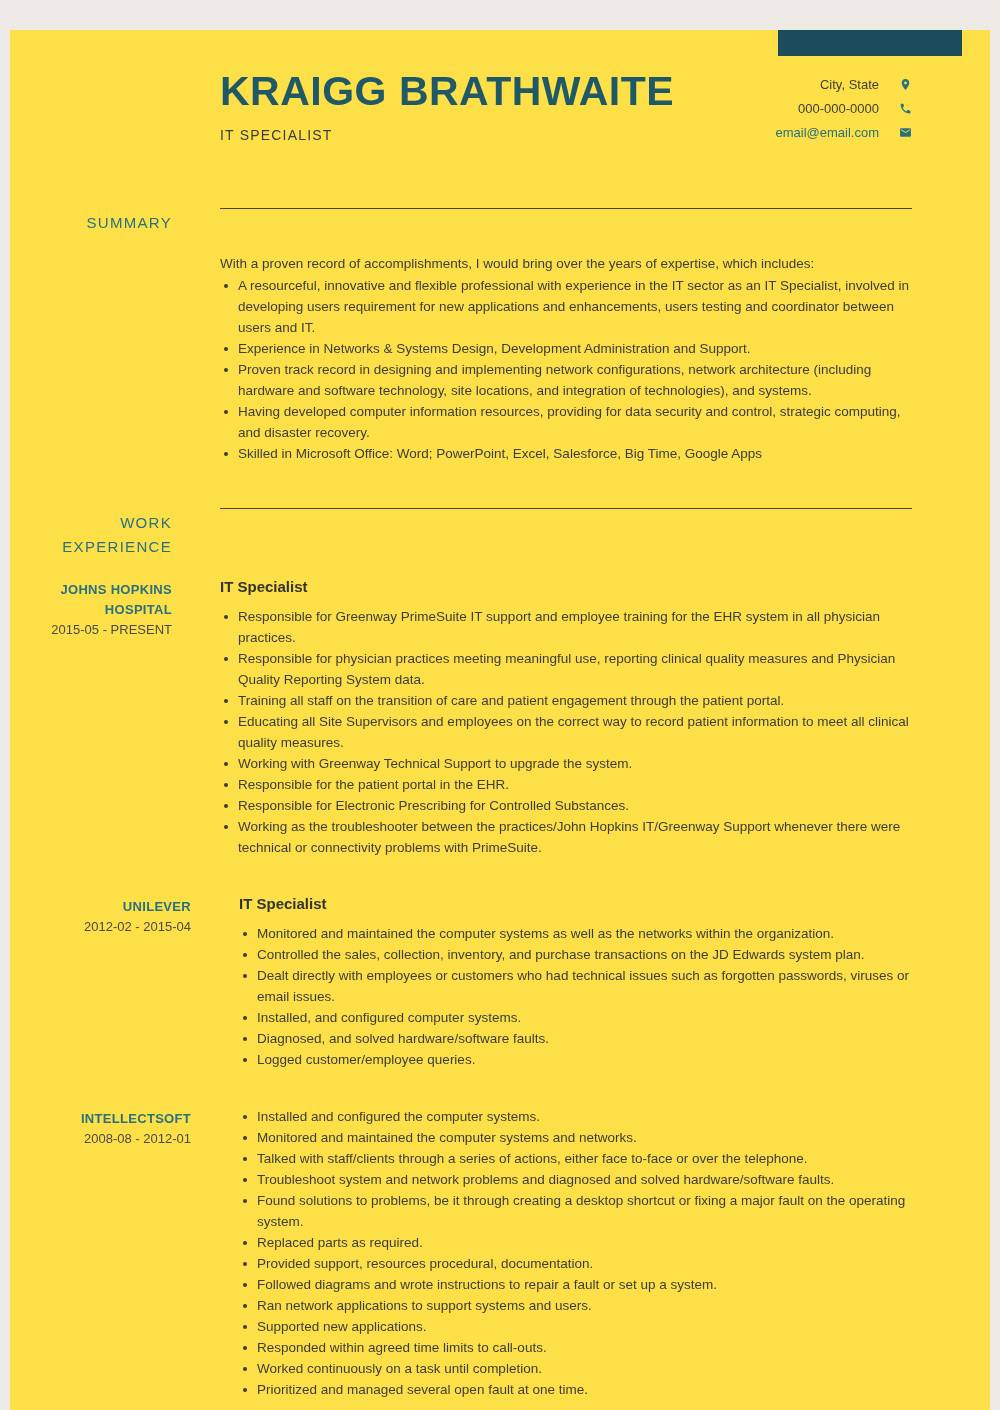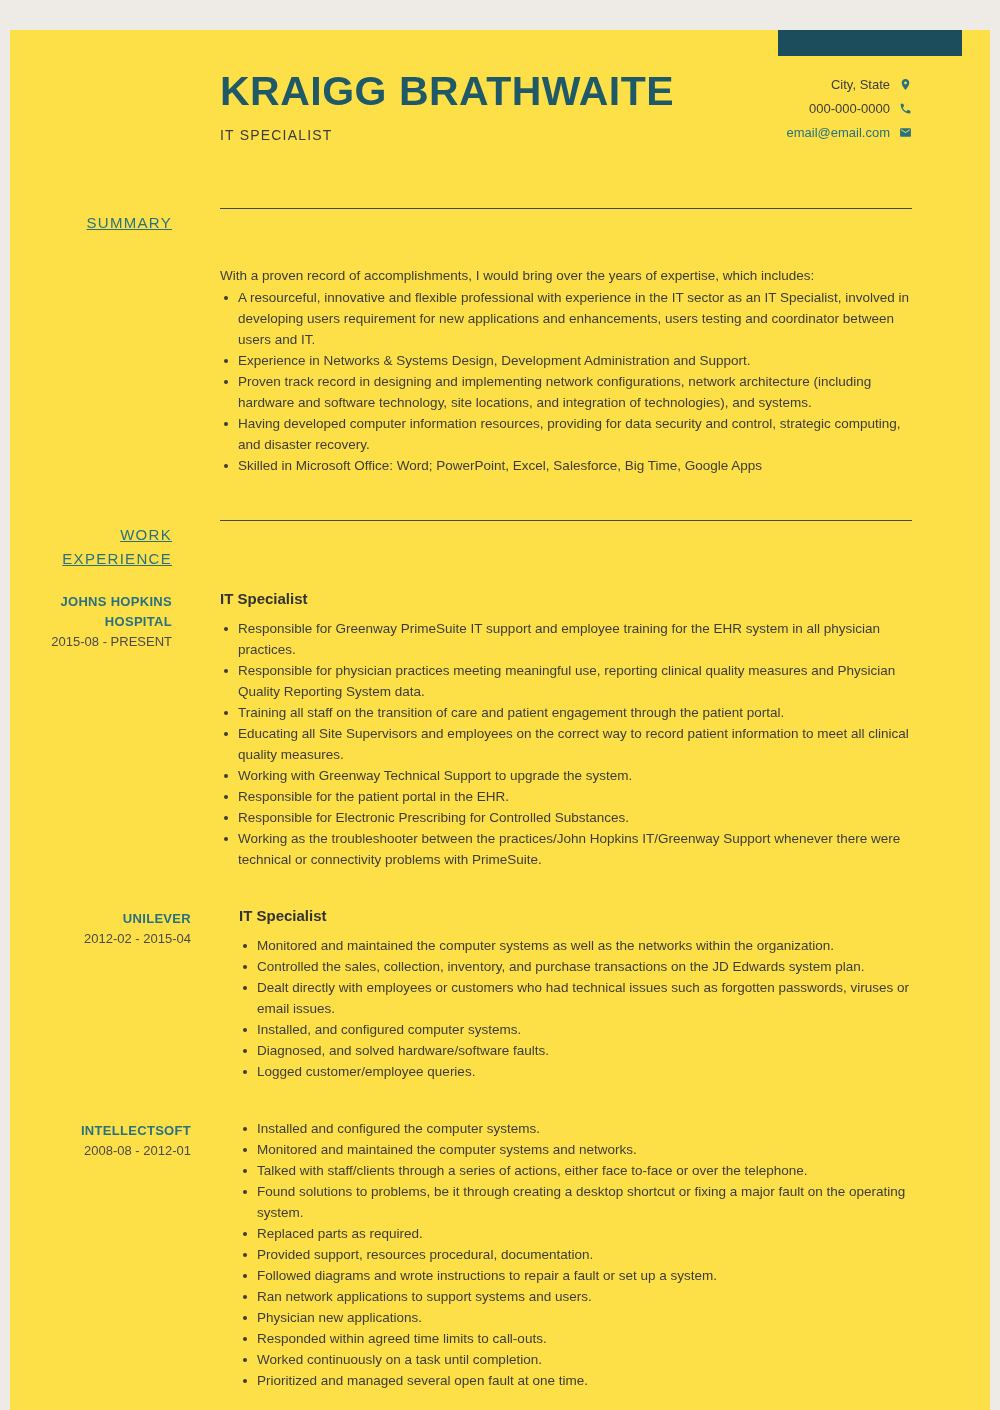--- a/index.html
+++ b/index.html
@@ -51,21 +51,21 @@
     margin-top: 14px;
     font-size: 14px;
     letter-spacing: 1.2px;
     color: #3c3c3c;
   }
   .contact { padding-top: 2px; }
   .contact-row {
     display: flex;
     align-items: center;
     justify-content: flex-end;
-    gap: 9px;
+    gap: 20px;
     height: 24px;
     font-size: 13px;
   }
   .contact-text { color: #3d3d3d; }
   .email { color: #2a7180; text-decoration: none; cursor: pointer; }
   .cicon { display: inline-flex; width: 13px; height: 13px; }
   .cicon svg { width: 13px; height: 13px; fill: #2a7180; }
 
   
   .grid-row {
@@ -79,23 +79,22 @@
   .summary-row { margin-top: 64px; }
   .work-section { margin-top: 44px; }
   .label-row { margin-bottom: 18px; }
   .section-label {
     display: inline-block;
     max-width: 120px;
     color: #2a7180;
     font-size: 15px;
     letter-spacing: 1.3px;
     line-height: 24px;
-    text-decoration: underline;
-  }
-  .summary-body { padding-top: 56px; }
+  }
+  .summary-body { padding-top: 44px; }
   .intro {
     margin: 0 0 1px 0;
     font-size: 13.5px;
     line-height: 21px;
     color: #3d3d3d;
   }
   ul.bullets { list-style: none; margin: 0; padding: 0; }
   li.bullet {
     position: relative;
     padding-left: 18px;
@@ -199,21 +198,21 @@
         </div>
         <div class="cell-main ruled"></div>
       </div>
 
       <div class="grid-row job">
         <div class="cell-left">
           <div>
               <div class="company-line">JOHNS HOPKINS</div>
               <div class="company-line">HOSPITAL</div>
             </div>
-          <div class="dates">2015-08 - PRESENT</div>
+          <div class="dates">2015-05 - PRESENT</div>
         </div>
         <div class="cell-main">
           <h3 class="job-title">IT Specialist</h3>
           <ul class="bullets">
               <li class="bullet">Responsible for Greenway PrimeSuite IT support and employee training for the EHR system in all physician practices.</li>
               <li class="bullet">Responsible for physician practices meeting meaningful use, reporting clinical quality measures and Physician Quality Reporting System data.</li>
               <li class="bullet">Training all staff on the transition of care and patient engagement through the patient portal.</li>
               <li class="bullet">Educating all Site Supervisors and employees on the correct way to record patient information to meet all clinical quality measures.</li>
               <li class="bullet">Working with Greenway Technical Support to upgrade the system.</li>
               <li class="bullet">Responsible for the patient portal in the EHR.</li>
@@ -248,26 +247,27 @@
           <div>
               <div class="company-line">INTELLECTSOFT</div>
             </div>
           <div class="dates">2008-08 - 2012-01</div>
         </div>
         <div class="cell-main">
           <ul class="bullets">
               <li class="bullet">Installed and configured the computer systems.</li>
               <li class="bullet">Monitored and maintained the computer systems and networks.</li>
               <li class="bullet">Talked with staff/clients through a series of actions, either face to-face or over the telephone.</li>
+              <li class="bullet">Troubleshoot system and network problems and diagnosed and solved hardware/software faults.</li>
               <li class="bullet">Found solutions to problems, be it through creating a desktop shortcut or fixing a major fault on the operating system.</li>
               <li class="bullet">Replaced parts as required.</li>
               <li class="bullet">Provided support, resources procedural, documentation.</li>
               <li class="bullet">Followed diagrams and wrote instructions to repair a fault or set up a system.</li>
               <li class="bullet">Ran network applications to support systems and users.</li>
-              <li class="bullet">Physician new applications.</li>
+              <li class="bullet">Supported new applications.</li>
               <li class="bullet">Responded within agreed time limits to call-outs.</li>
               <li class="bullet">Worked continuously on a task until completion.</li>
               <li class="bullet">Prioritized and managed several open fault at one time.</li>
             </ul>
         </div>
       </div>
     </section>
 
   </div>
 </div>

